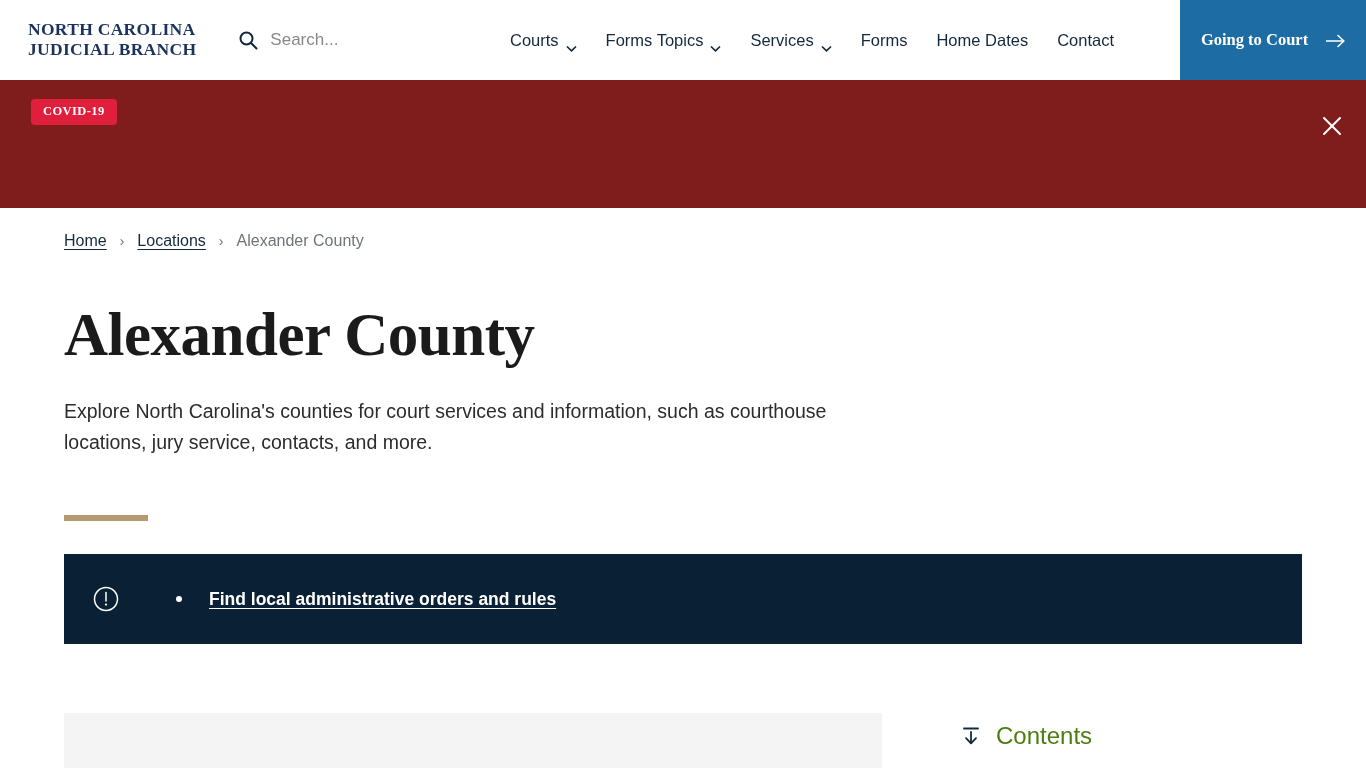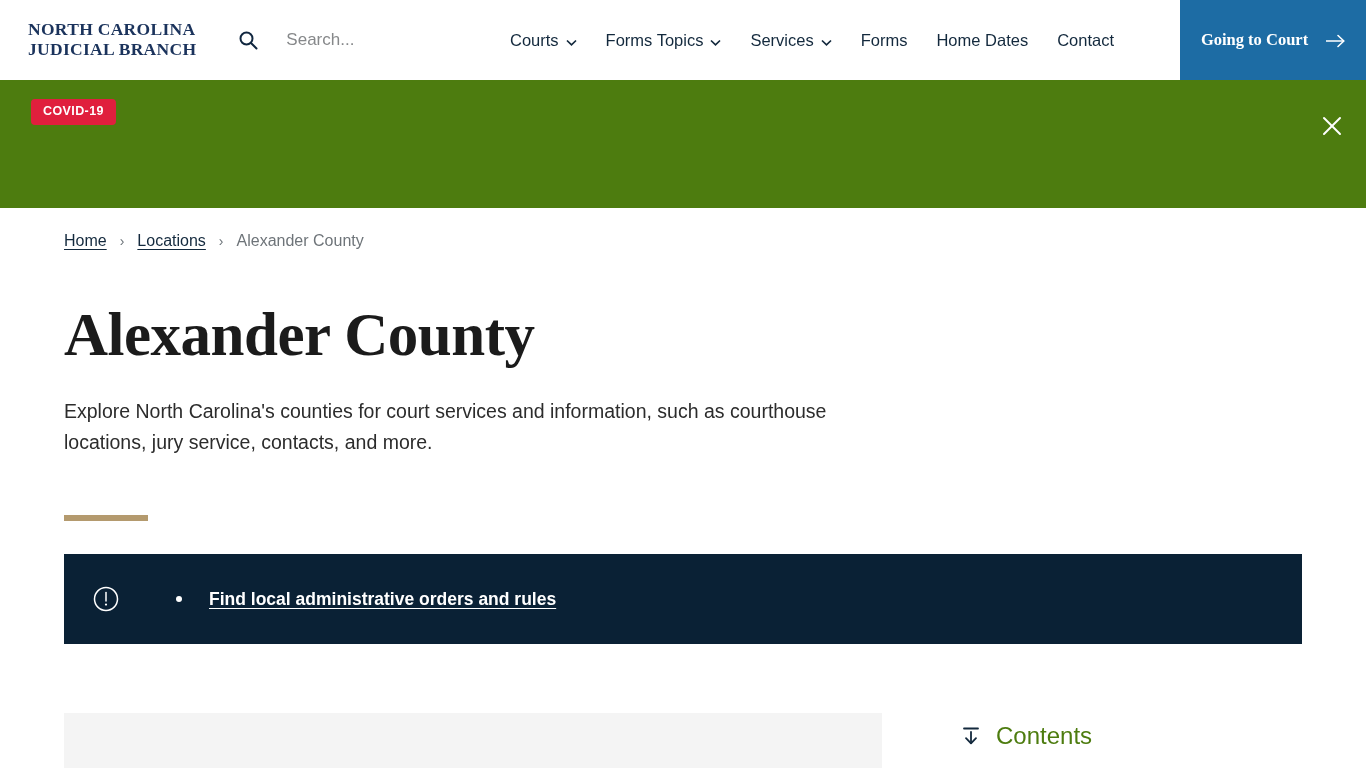--- a/index.html
+++ b/index.html
@@ -46,36 +46,35 @@
   .search-icon { width: 20px; height: 20px; display: block; color: #10263f; }
   .search-input {
     border: none;
     outline: none;
     background: transparent;
     font-family: "Liberation Sans", sans-serif;
     font-size: 17px;
     color: #0f766e;
     width: 230px;
     padding: 4px 0;
-    margin-left: 16px;
   }
   .search-input::placeholder { color: #86888a; }
 
   .main-nav {
     position: absolute;
     left: 510px;
     top: 0;
     height: 80px;
     display: flex;
     align-items: center;
     gap: 29px;
   }
   .nav-item {
     display: flex;
-    align-items: flex-start;
+    align-items: center;
     gap: 7px;
     font-size: 16.5px;
     color: #13293d;
     cursor: pointer;
     white-space: nowrap;
   }
   .caret { width: 11px; height: 7px; display: block; color: #13293d; }
 
   .cta-button {
     position: absolute;
@@ -94,23 +93,24 @@
     cursor: pointer;
     white-space: nowrap;
     font-family: Liberation Serif, serif;
   }
   .arrow-icon { width: 19px; height: 14px; display: block; color: #ffffff; }
 
   
   .covid-banner {
     position: relative;
     height: 128px;
-    background: #4d7c0f;
-    display: flex;
-    align-items: center;
+    background: #7f1d1d;
+    display: flex;
+    align-items: center;
+    font-family: Liberation Serif, serif;
   }
   .covid-badge {
     position: absolute;
     left: 31px;
     top: 147px;
     margin-top: -128px;
     background: #e01f3d;
     color: #ffffff;
     font-size: 12.5px;
     font-weight: 700;

